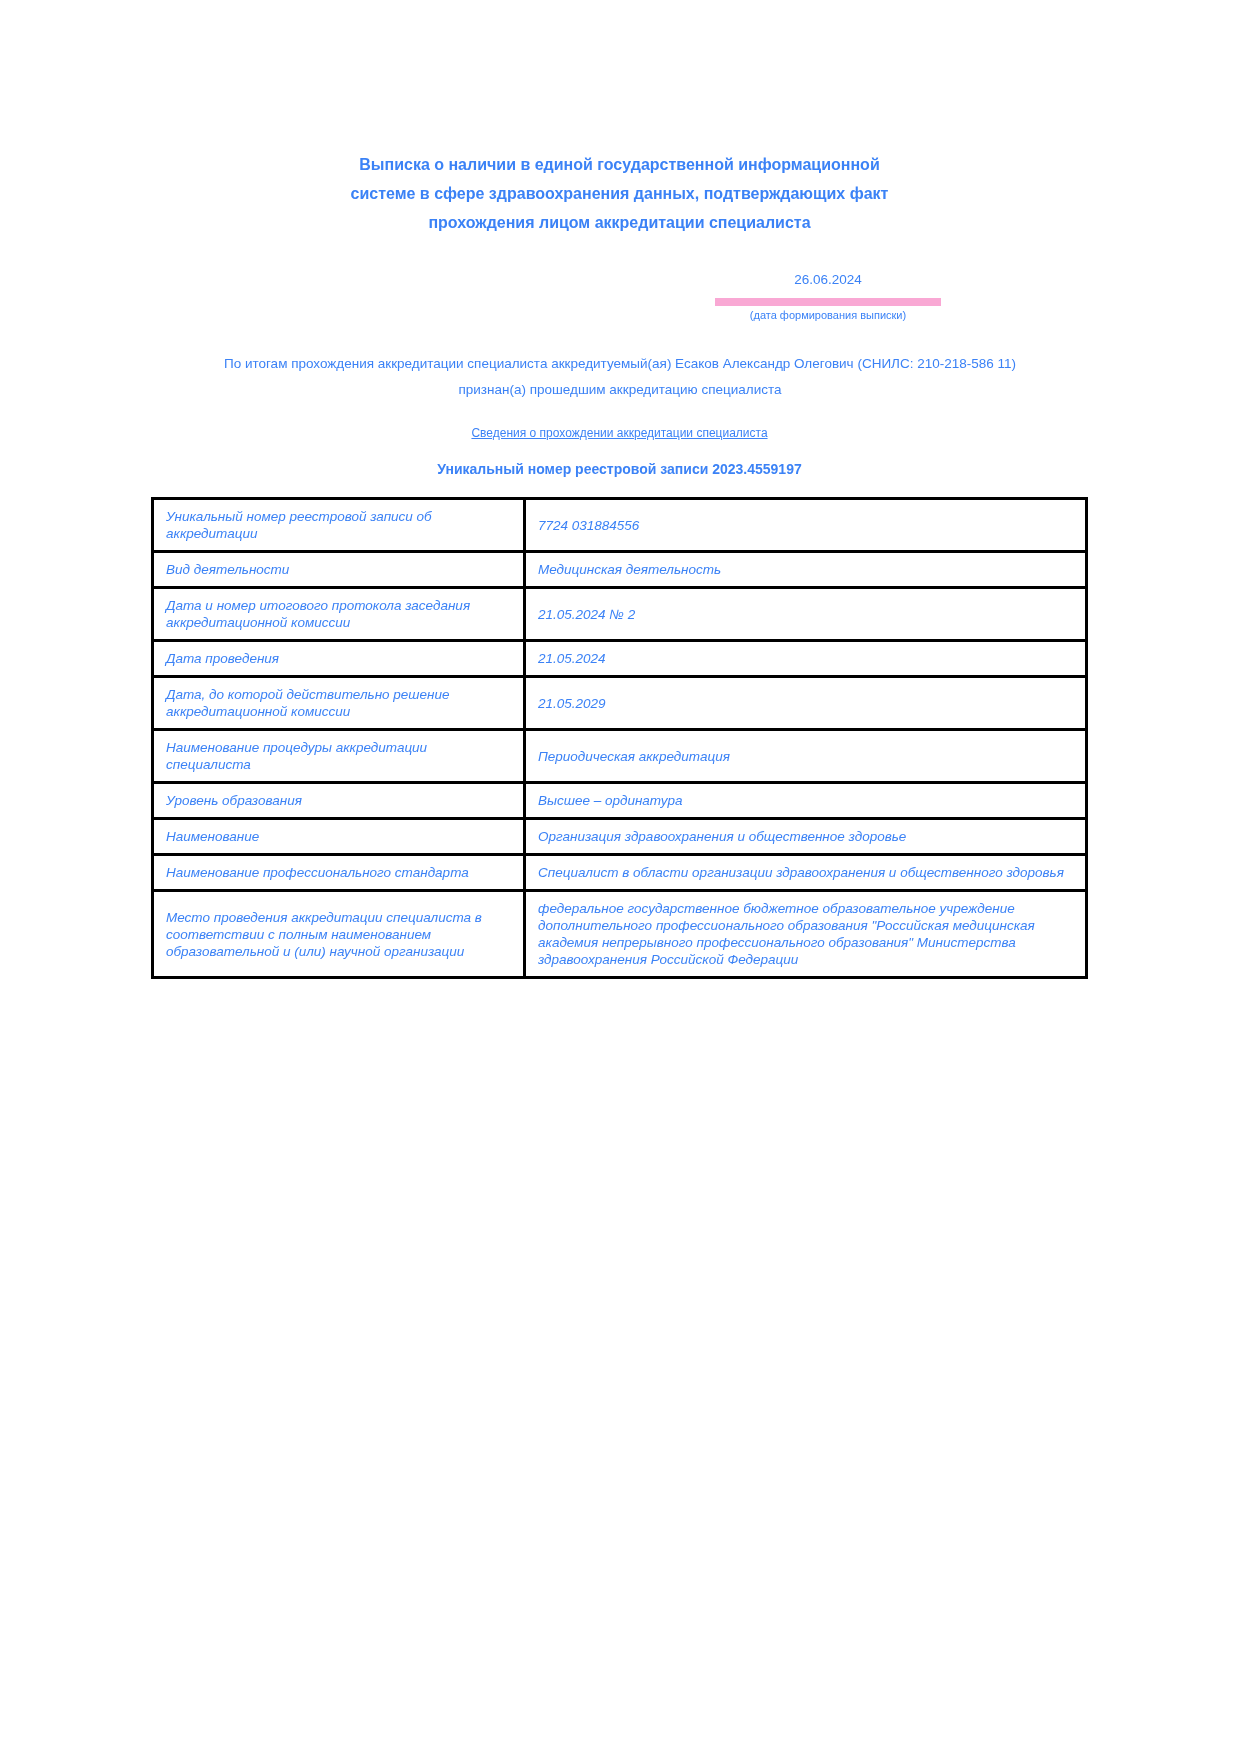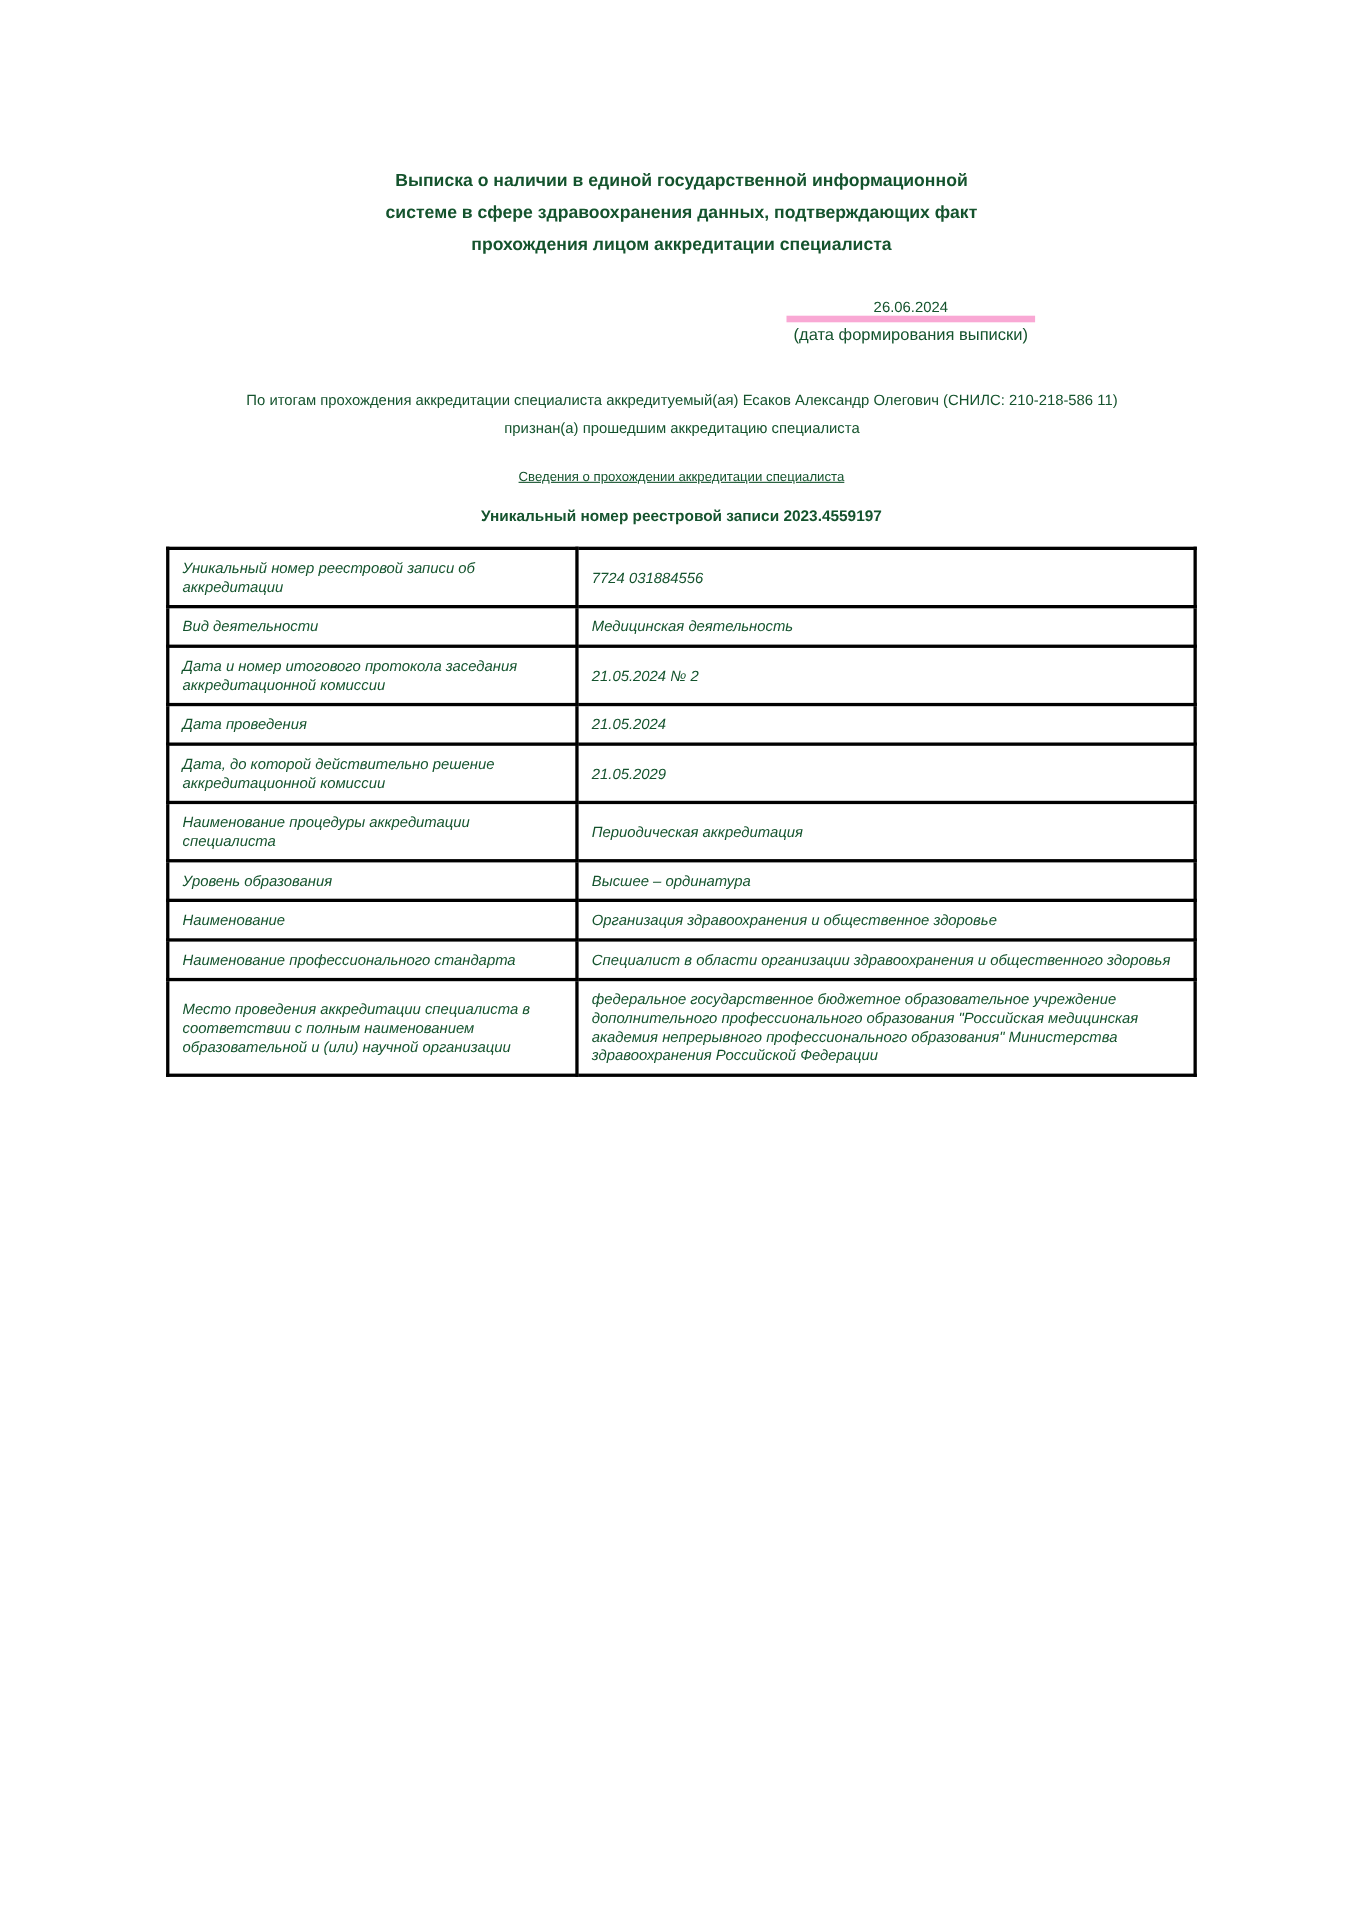--- a/index.html
+++ b/index.html
@@ -5,21 +5,21 @@
   html, body {
     margin: 0;
     padding: 0;
     background: #ffffff;
   }
   .page {
     position: relative;
     width: 1240px;
     height: 1344px;
     background: #ffffff;
-    color: #14532d;
+    color: #3b82f6;
     font-family: "Liberation Sans", "DejaVu Sans", sans-serif;
     overflow: hidden;
   }
   .nowrap { white-space: nowrap; }
 
   .title {
     position: absolute;
     top: 150px;
     left: 151px;
     width: 937px;
@@ -32,26 +32,26 @@
   .date-block {
     position: absolute;
     top: 272px;
     left: 715px;
     width: 226px;
     text-align: center;
     font-size: 13.5px;
   }
   .date-value {
     display: block;
-    padding-bottom: 0;
-    border-bottom: 6px solid #f9a8d4;
+    padding-bottom: 11px;
+    border-bottom: 8px solid #f9a8d4;
   }
   .date-caption {
     margin-top: 3px;
-    font-size: 15px;
+    font-size: 11px;
   }
 
   .intro {
     position: absolute;
     top: 351px;
     left: 0;
     width: 1240px;
     text-align: center;
     font-size: 13.5px;
     line-height: 26px;

